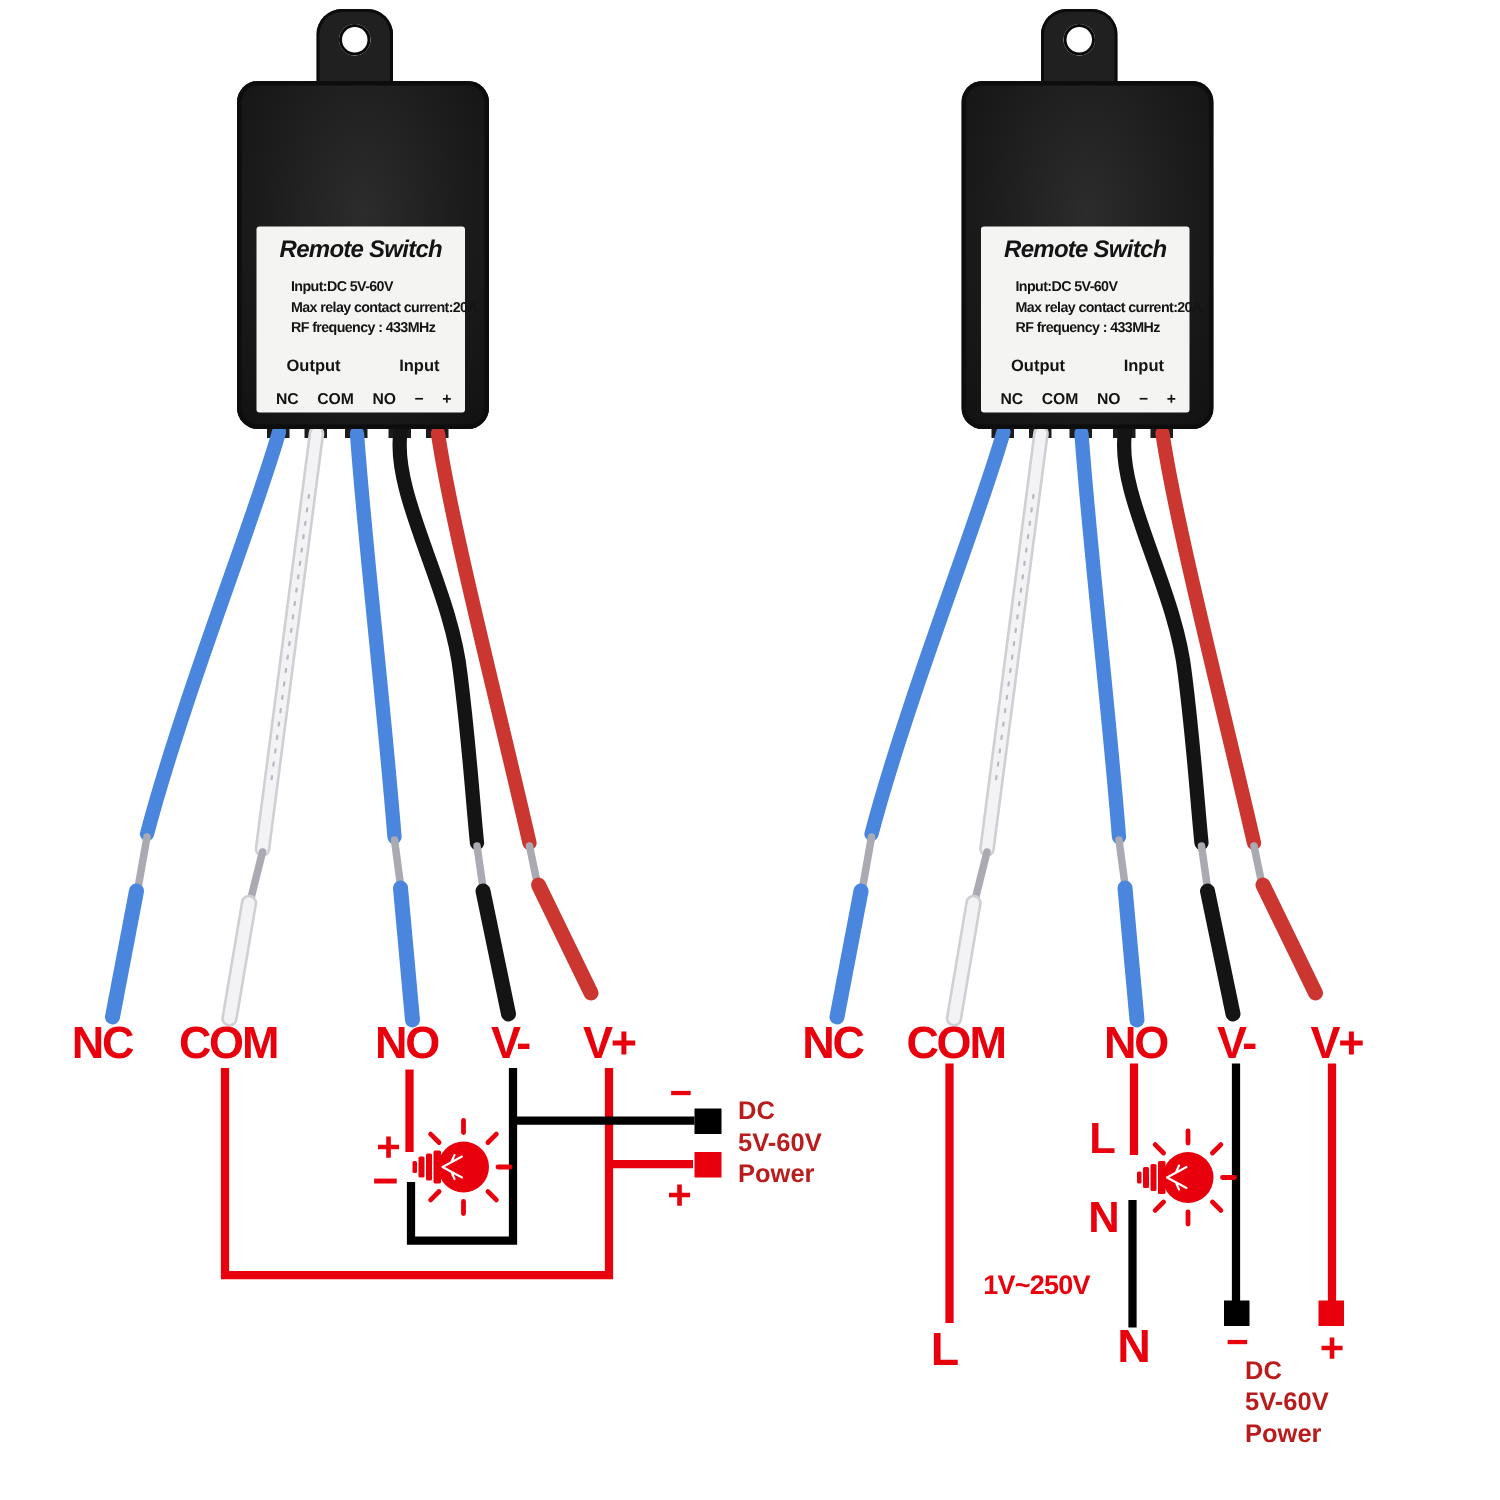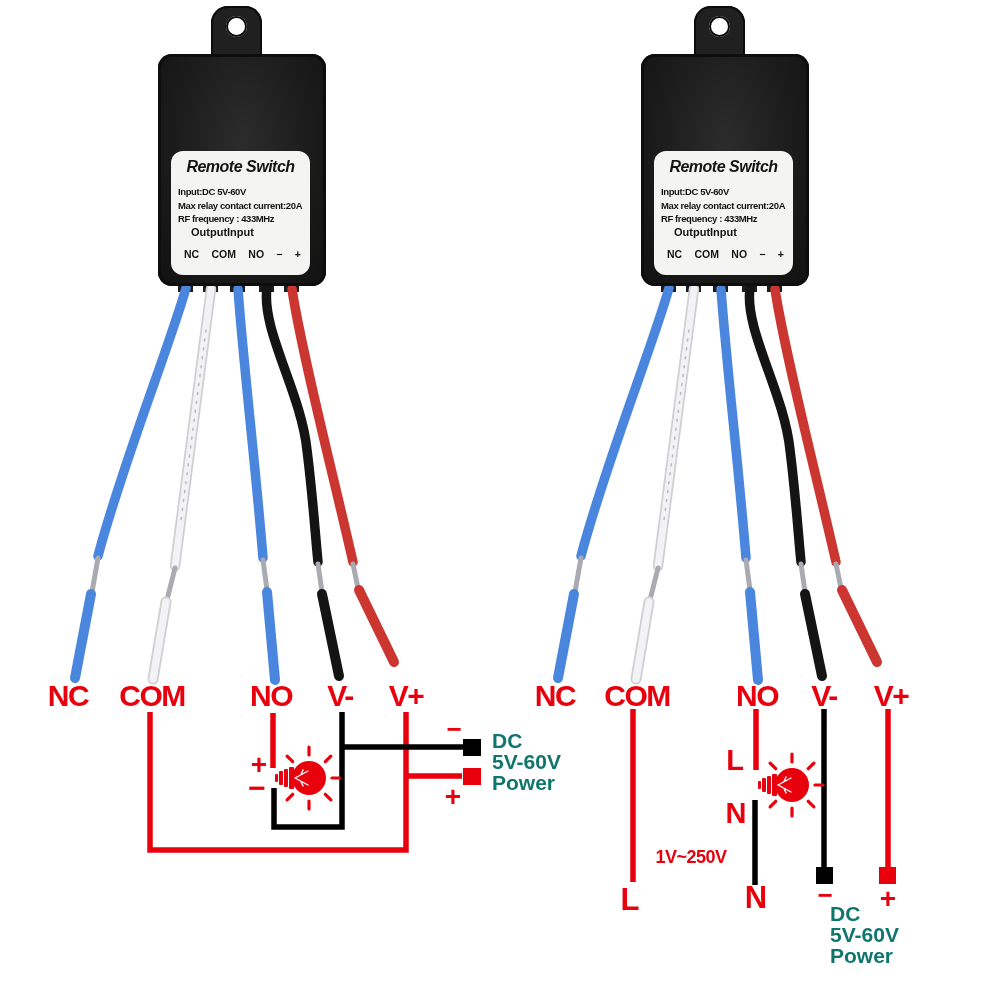--- a/index.html
+++ b/index.html
@@ -12,31 +12,31 @@
   
   .module{position:absolute;top:6px;width:168px;height:282px;z-index:2;}
   .tab{position:absolute;left:53px;top:0;width:51px;height:62px;background:#202020;
        border-radius:17px 17px 6px 6px;box-shadow:inset 0 0 0 2px #0c0c0c;}
   .hole{position:absolute;left:15px;top:10px;width:21px;height:21px;border-radius:50%;
         background:#ffffff;box-shadow:inset 0 0 0 2px #0a0a0a;}
   .mbody{position:absolute;left:0;top:48px;width:168px;height:232px;border-radius:14px;
          background:radial-gradient(ellipse at 50% 38%,#2c2c2c 0%,#1c1c1c 55%,#111111 100%);
          box-shadow:inset 0 0 0 3px #0d0d0d;}
   .mlabel{position:absolute;left:13px;top:97px;width:139px;height:124px;background:#f4f4f3;
-          border-radius:12px;color:#141414;font-weight:700;}
+          border-radius:2px;color:#141414;font-weight:700;}
   .mtitle{margin-top:7px;text-align:center;font-size:16px;font-style:italic;letter-spacing:-.5px;}
-  .mspecs{margin:9px 0 0 7px;font-size:9.5px;line-height:13.5px;letter-spacing:-.4px;white-space:nowrap;}
-  .iorow{display:flex;padding:0 17px 0 20px;font-size:11px;}
+  .mspecs{margin:9px 0 0 23px;font-size:9.5px;line-height:13.5px;letter-spacing:-.4px;white-space:nowrap;}
+  .iorow{display:flex;justify-content:space-between;padding:0 17px 0 20px;margin-top:12px;font-size:11px;}
   .termrow{display:flex;justify-content:space-between;padding:0 9px 0 13px;margin-top:10px;font-size:10.5px;}
 
   
   .dl{position:absolute;transform:translate(-50%,-50%);color:#e8000d;font-weight:700;
       white-space:nowrap;z-index:3;}
   .wl{font-size:30px;letter-spacing:-1.5px;}
-  .psu{position:absolute;color:#0f766e;font-weight:700;font-size:21px;line-height:21px;
+  .psu{position:absolute;color:#b91c1c;font-weight:700;font-size:17px;line-height:21px;
        white-space:nowrap;z-index:3;}
 </style>
 </head>
 <body>
 
 <div class="canvas">
 
   <svg class="layer" width="1000" height="1000" viewBox="0 0 1000 1000">
     <defs>
       <g id="wire-fan">

